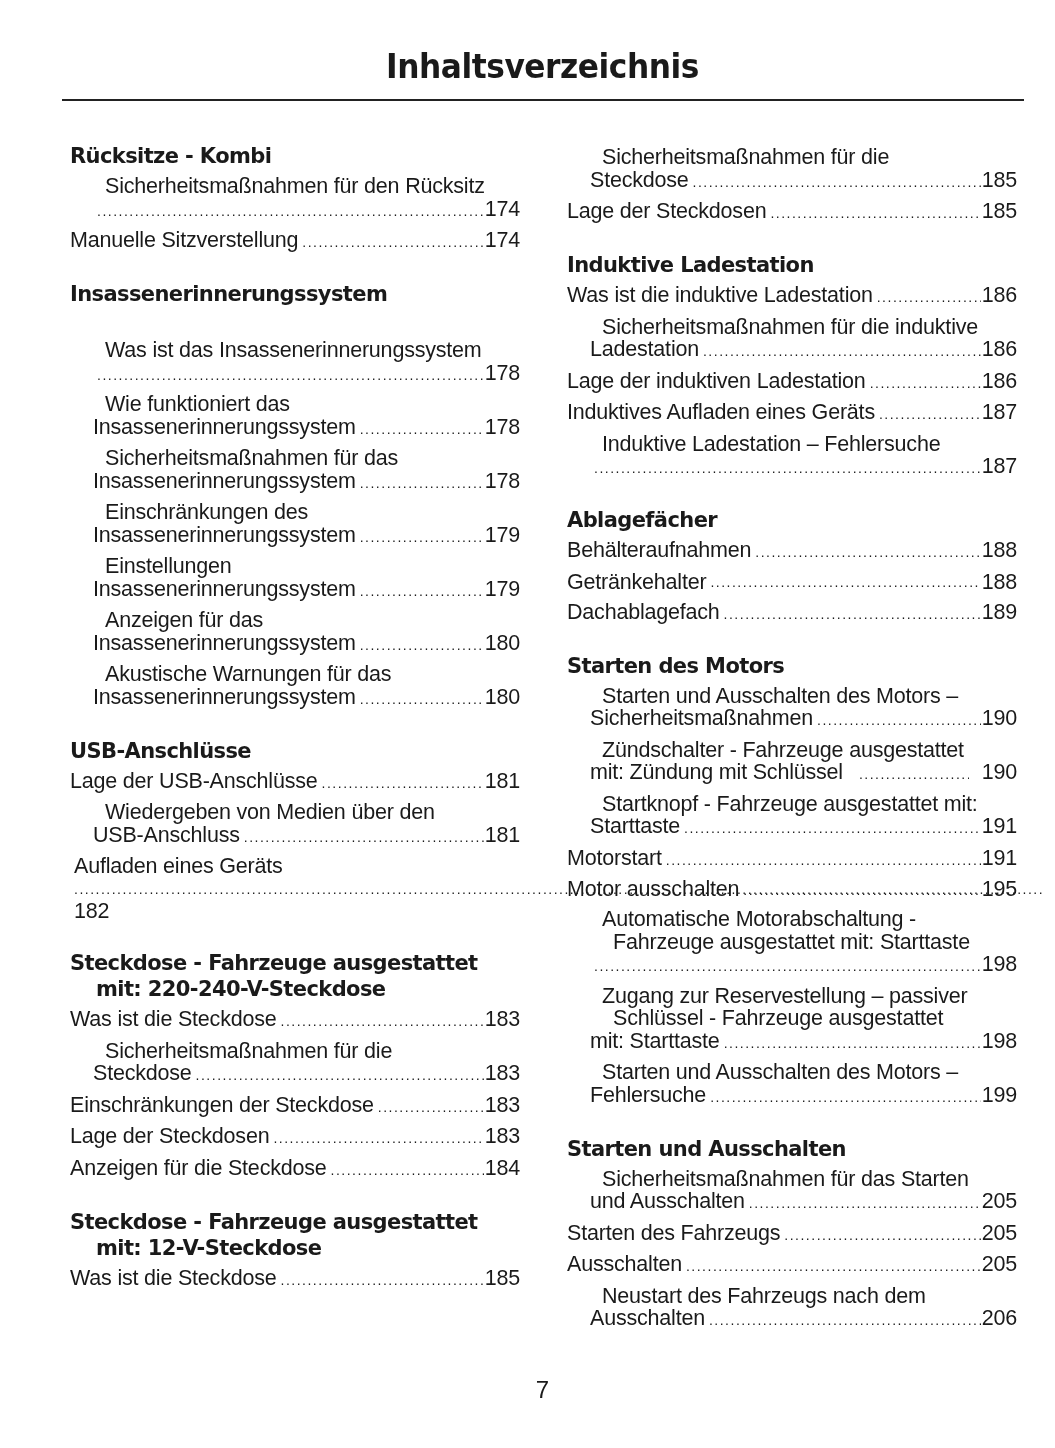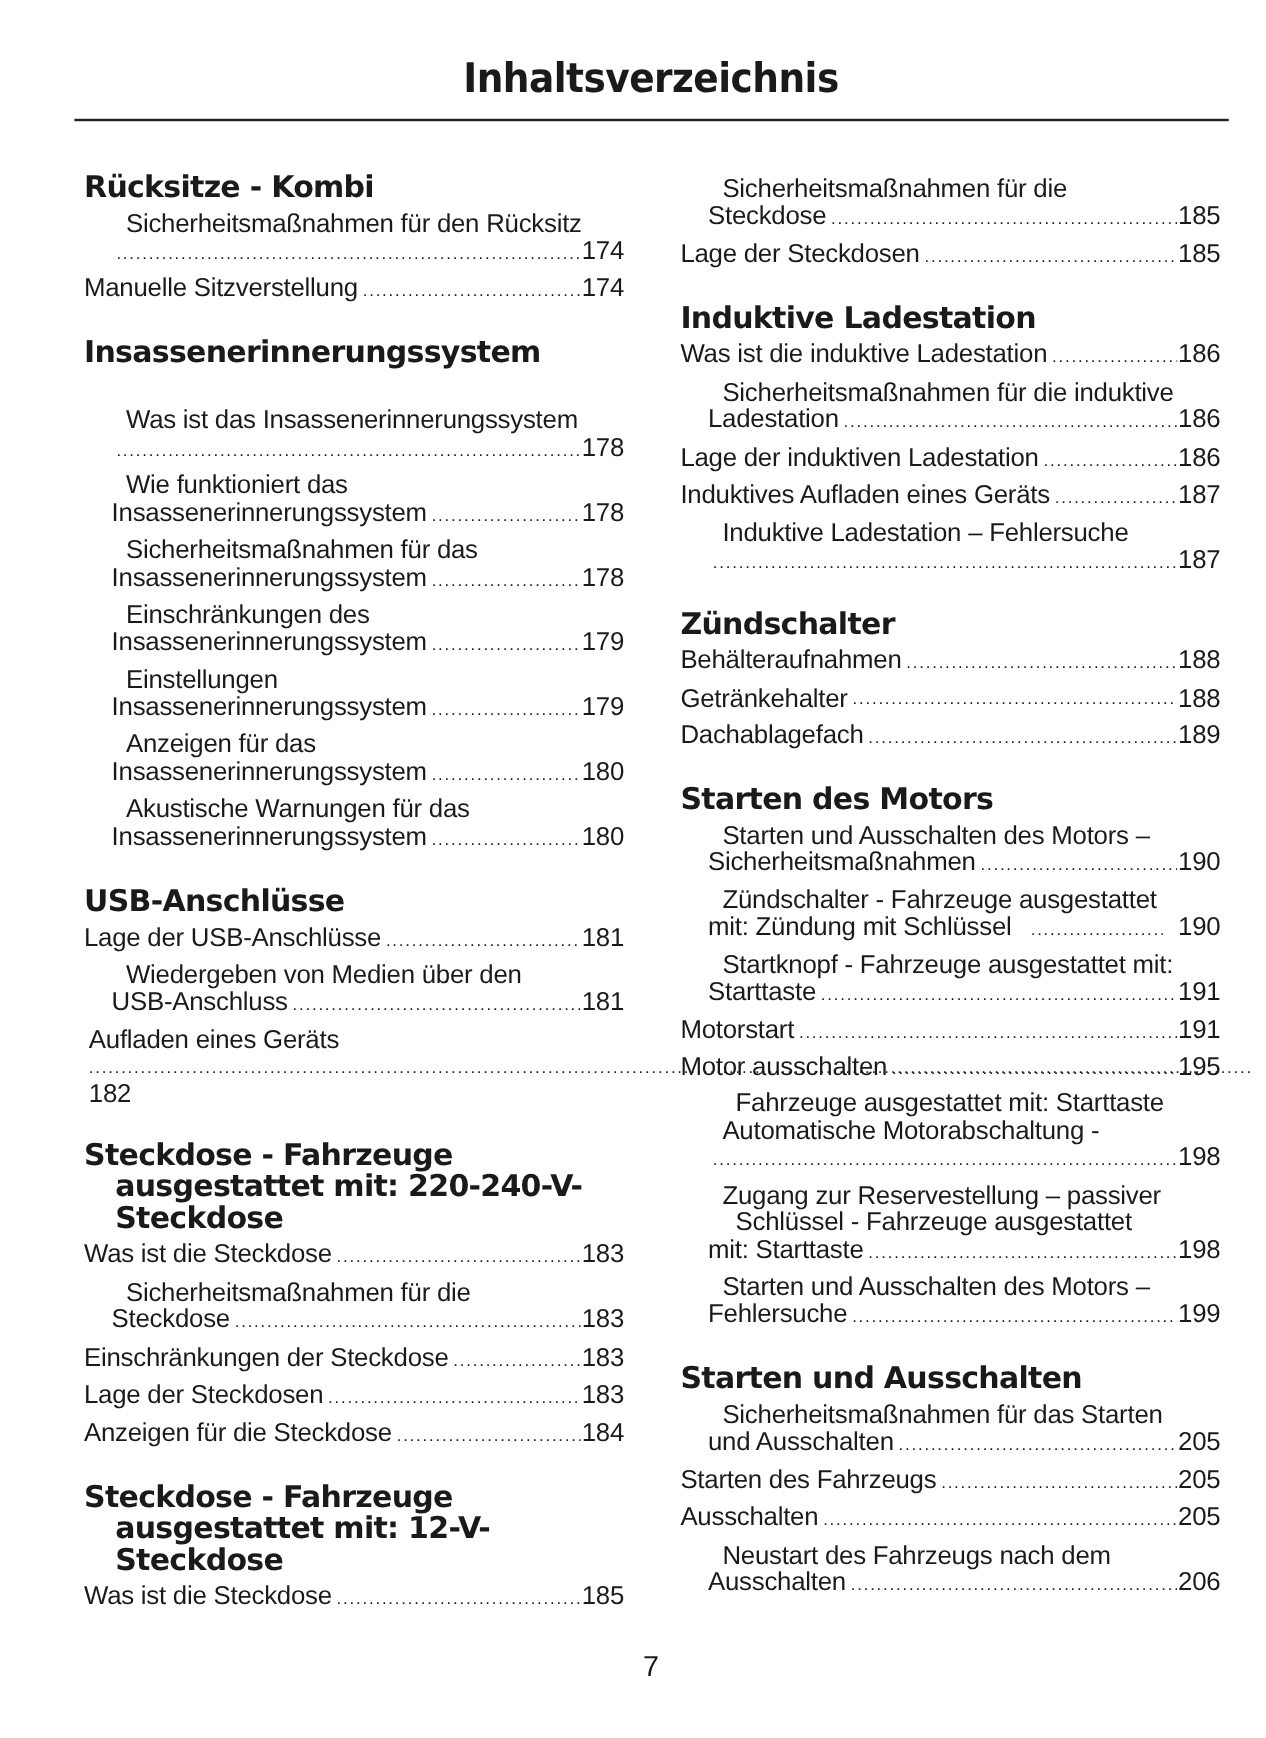--- a/index.html
+++ b/index.html
@@ -13,21 +13,21 @@
     font-family: "DejaVu Sans", sans-serif; transform: scaleX(0.92);
   }
   .title-rule {
     position: absolute; top: 99px; left: 62px; width: 962px; height: 2px; background: #222;
   }
   .col { position: absolute; top: 143px; width: 450px; }
   .col-left { left: 70px; }
   .col-right { left: 567px; top: 146px; }
   .section { margin-bottom: 28px; }
   .section-title {
-    font-family: "DejaVu Sans", sans-serif; font-weight: bold; font-size: 25px;
+    font-family: "DejaVu Sans", sans-serif; font-weight: bold; font-size: 21px;
     line-height: 26px; letter-spacing: -0.6px; margin: 0 0 6px 0;
     padding-left: 26px; text-indent: -26px;
   }
   .section-title.spaced { margin-bottom: 32px; }
   .entry {
     font-size: 21.5px; line-height: 22.5px; margin-bottom: 7.5px;
     padding-left: 23px; text-indent: -23px; position: relative;
     letter-spacing: -0.2px;
   }
   .entry .line-last { display: flex; align-items: baseline; text-indent: 0; }
@@ -250,21 +250,21 @@
       </div>
       <div class="entry">
         <span class="first">Induktive Ladestation – Fehlersuche</span>
         <div class="line-last" style="padding-left: 0px;">
           <span class="dots"></span>
           <span class="page">187</span>
         </div>
       </div>
     </div>
     <div class="section">
-      <div class="section-title">Zündschalter</div>
+      <div class="section-title">Ablagefächer</div>
       <div class="entry">
         <div class="line-last" style="margin-left: -23px;">
           <span>Behälteraufnahmen</span>
           <span class="dots"></span>
           <span class="page">188</span>
         </div>
       </div>
       <div class="entry">
         <div class="line-last" style="margin-left: -23px; align-items: flex-end;">
           <span>Getränkehalter</span>
@@ -314,22 +314,22 @@
         </div>
       </div>
       <div class="entry">
         <div class="line-last" style="margin-left: -23px; align-items: flex-end;">
           <span>Motor ausschalten</span>
           <span class="dots"></span>
           <span class="page">195</span>
         </div>
       </div>
       <div class="entry">
+        <span class="first">Automatische Motorabschaltung -</span>
         <span class="first" style="padding-left: 23px; text-indent: 0px;">Fahrzeuge ausgestattet mit: Starttaste</span>
-        <span class="first">Automatische Motorabschaltung -</span>
         <div class="line-last" style="padding-left: 0px;">
           <span class="dots"></span>
           <span class="page">198</span>
         </div>
       </div>
       <div class="entry">
         <span class="first">Zugang zur Reservestellung – passiver</span>
         <span class="first" style="padding-left: 23px; text-indent: 0px;">Schlüssel - Fahrzeuge ausgestattet</span>
         <div class="line-last" style="padding-left: 0px;">
           <span>mit: Starttaste</span>

